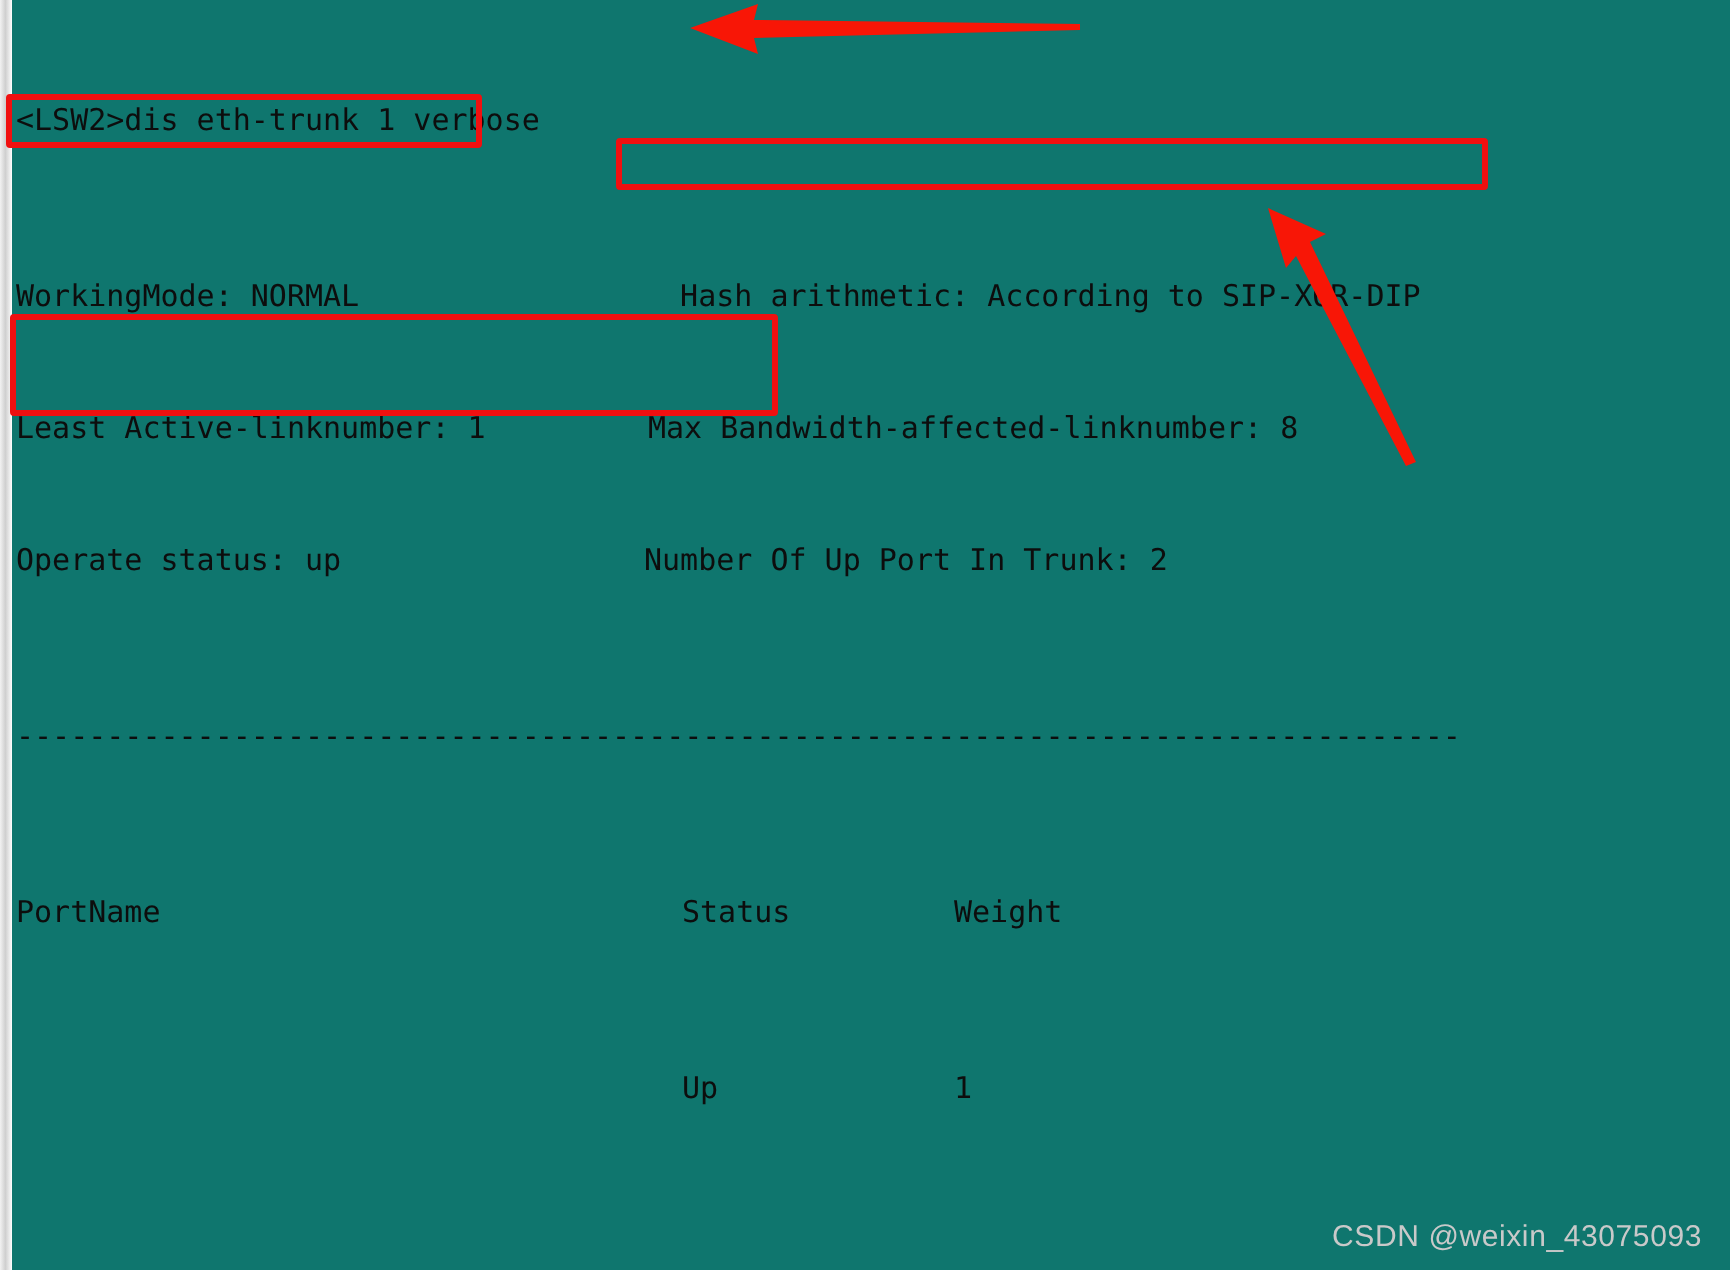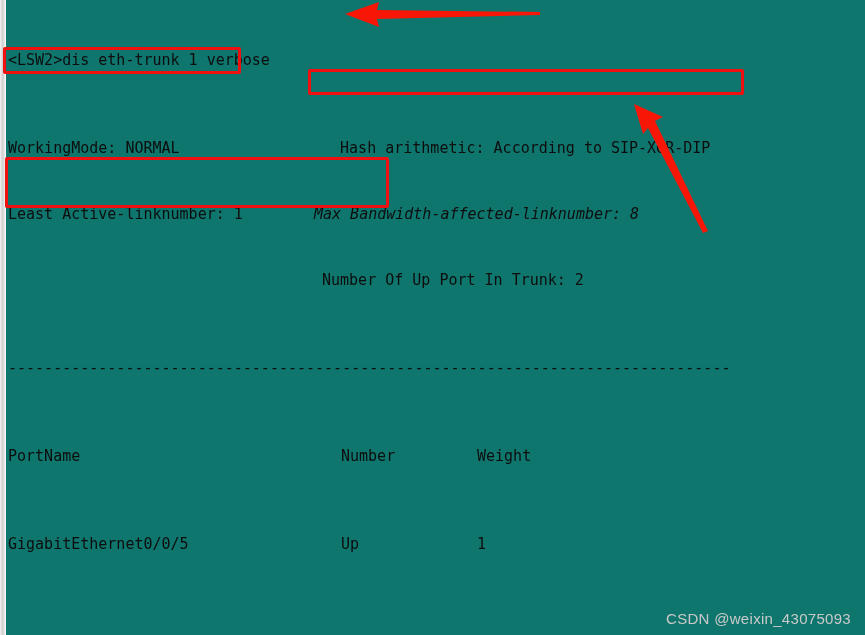--- a/index.html
+++ b/index.html
@@ -82,28 +82,28 @@
 <body>
 
 <div id="screen">
 
   <div class="left-gutter"></div>
 
   <div class="console">
     <div class="line">&lt;LSW2&gt;dis eth-trunk 1 verbose</div>
 
     <div class="line"><span>WorkingMode: NORMAL</span><span style="margin-left:2ch;position:absolute;left:314px;">Hash arithmetic: According to SIP-XOR-DIP</span></div>
-    <div class="line"><span>Least Active-linknumber: 1</span><span style="position:absolute;left:306px;font-style:italic;">Max Bandwidth-affected-linknumber: 8</span></div>
-    <div class="line"><span style="position:absolute;left:314px;">Number Of Up Port In Trunk: 2</span></div>
+    <div class="line"><span>Least Active-linknumber: 1</span><span style="position:absolute;left:316px;">Max Bandwidth-affected-linknumber: 8</span></div>
+    <div class="line"><span>Operate status: up</span><span style="position:absolute;left:314px;">Number Of Up Port In Trunk: 2</span></div>
 
     <div class="line" style="overflow:hidden;">--------------------------------------------------------------------------------</div>
 
-    <div class="line"><span>PortName</span><span style="position:absolute;left:333px;">Number</span><span style="position:absolute;left:469px;">Weight</span></div>
+    <div class="line"><span>PortName</span><span style="position:absolute;left:333px;">Status</span><span style="position:absolute;left:469px;">Weight</span></div>
 
-    <div class="line"><span>GigabitEthernet0/0/5</span><span style="position:absolute;left:333px;">Up</span><span style="position:absolute;left:469px;">1</span></div>
+    <div class="line"><span style="position:absolute;left:333px;">Up</span><span style="position:absolute;left:469px;">1</span></div>
 
     
 
     
     
 
     
     
     
     

